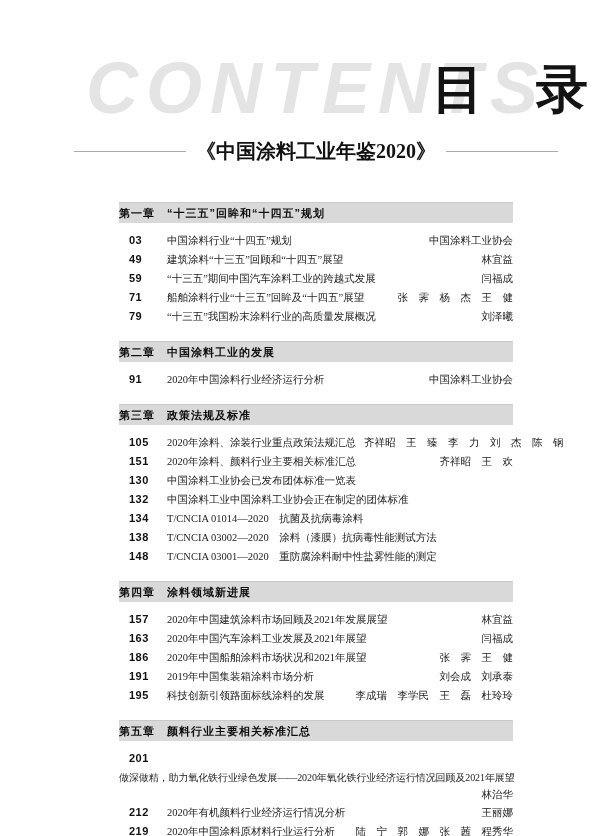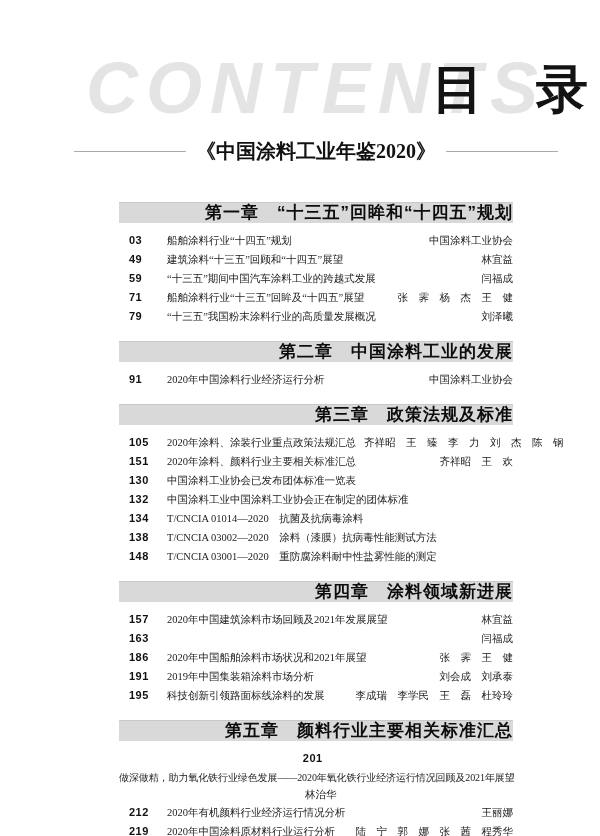--- a/index.html
+++ b/index.html
@@ -42,48 +42,48 @@
     font-weight:bold;font-size:20px;color:#111;
     white-space:nowrap;
   }
   
   .content{
     position:absolute;top:202px;left:75px;right:75px;
   }
   .chapter-head{
     background:#d9d9d9;
     border-top:1px solid #c9c9c9;
-    text-align:right;
-    font-family:"Liberation Sans","DejaVu Sans",sans-serif;
-    font-weight:bold;font-size:17px;line-height:20px;
+    text-align:left;
+    font-family:"Liberation Sans","DejaVu Sans",sans-serif;
+    font-weight:bold;font-size:11px;line-height:20px;
     color:#0d0d0d;
     letter-spacing:1px;
     margin:15px 0 8px 0;
   }
   .section:first-child .chapter-head{margin-top:0;}
   .row{
-    display:flex;align-items:center;
+    display:flex;align-items:flex-end;
     line-height:19px;
   }
   .row .num{
     flex:none;width:38px;padding-left:10px;
     font-family:"Liberation Sans","DejaVu Sans",sans-serif;
     font-weight:bold;font-size:11px;
     letter-spacing:0.5px;
     color:#111;
   }
   .row .title{
     font-size:10.5px;color:#1c1c1c;white-space:nowrap;
   }
   .row .authors{
     margin-left:auto;padding-left:8px;
     font-size:10.5px;color:#1c1c1c;white-space:nowrap;
     text-align:right;
   }
-  .row.wrap{flex-wrap:wrap;flex-direction:column;}
+  .row.wrap{flex-wrap:wrap;}
   .row.wrap .title{font-size:10px;letter-spacing:-0.1px;}
   .row.wrap .authors{
     flex-basis:100%;margin-left:0;line-height:16px;
   }
 </style>
 </head>
 <body>
 
 <div class="page">
 
@@ -95,21 +95,21 @@
     <div class="subtitle-text">《中国涂料工业年鉴2020》</div>
     <div class="line"></div>
   </div>
 
   <div class="content">
 
     <div class="section">
       <div class="chapter-head">第一章　“十三五”回眸和“十四五”规划</div>
       <div class="row">
         <span class="num">03</span>
-        <span class="title">船舶涂料行业“十四五”规划</span>
+        <span class="title">中国涂料行业“十四五”规划</span>
         <span class="authors">中国涂料工业协会</span>
       </div>
       <div class="row">
         <span class="num">49</span>
         <span class="title">建筑涂料“十三五”回顾和“十四五”展望</span>
         <span class="authors">林宜益</span>
       </div>
       <div class="row">
         <span class="num">59</span>
         <span class="title">“十三五”期间中国汽车涂料工业的跨越式发展</span>
@@ -177,20 +177,21 @@
 
     <div class="section">
       <div class="chapter-head">第四章　涂料领域新进展</div>
       <div class="row">
         <span class="num">157</span>
         <span class="title">2020年中国建筑涂料市场回顾及2021年发展展望</span>
         <span class="authors">林宜益</span>
       </div>
       <div class="row">
         <span class="num">163</span>
+        <span class="title">2020年中国汽车涂料工业发展及2021年展望</span>
         <span class="authors">闫福成</span>
       </div>
       <div class="row">
         <span class="num">186</span>
         <span class="title">2020年中国船舶涂料市场状况和2021年展望</span>
         <span class="authors">张　霁　王　健</span>
       </div>
       <div class="row">
         <span class="num">191</span>
         <span class="title">2019年中国集装箱涂料市场分析</span>

